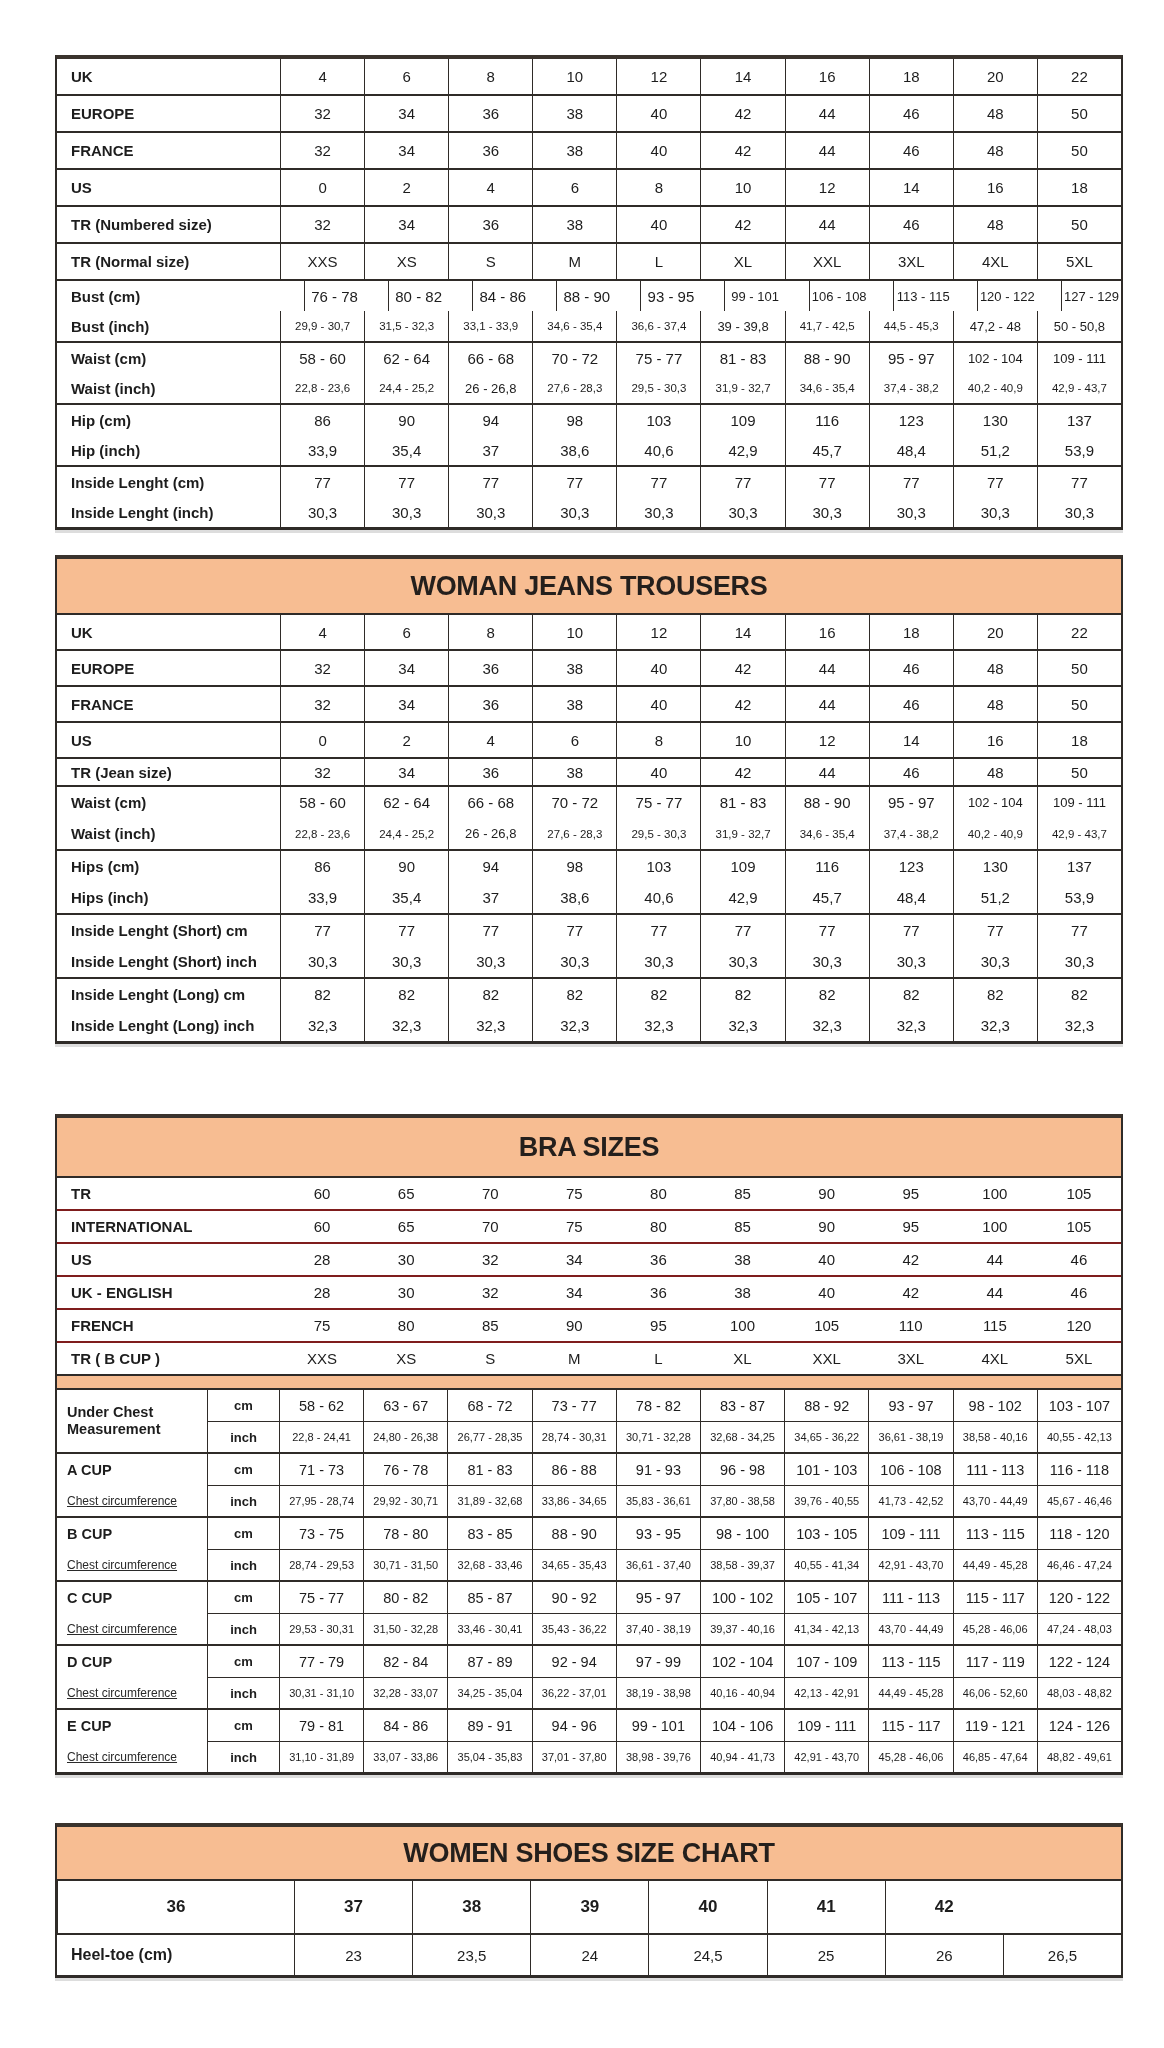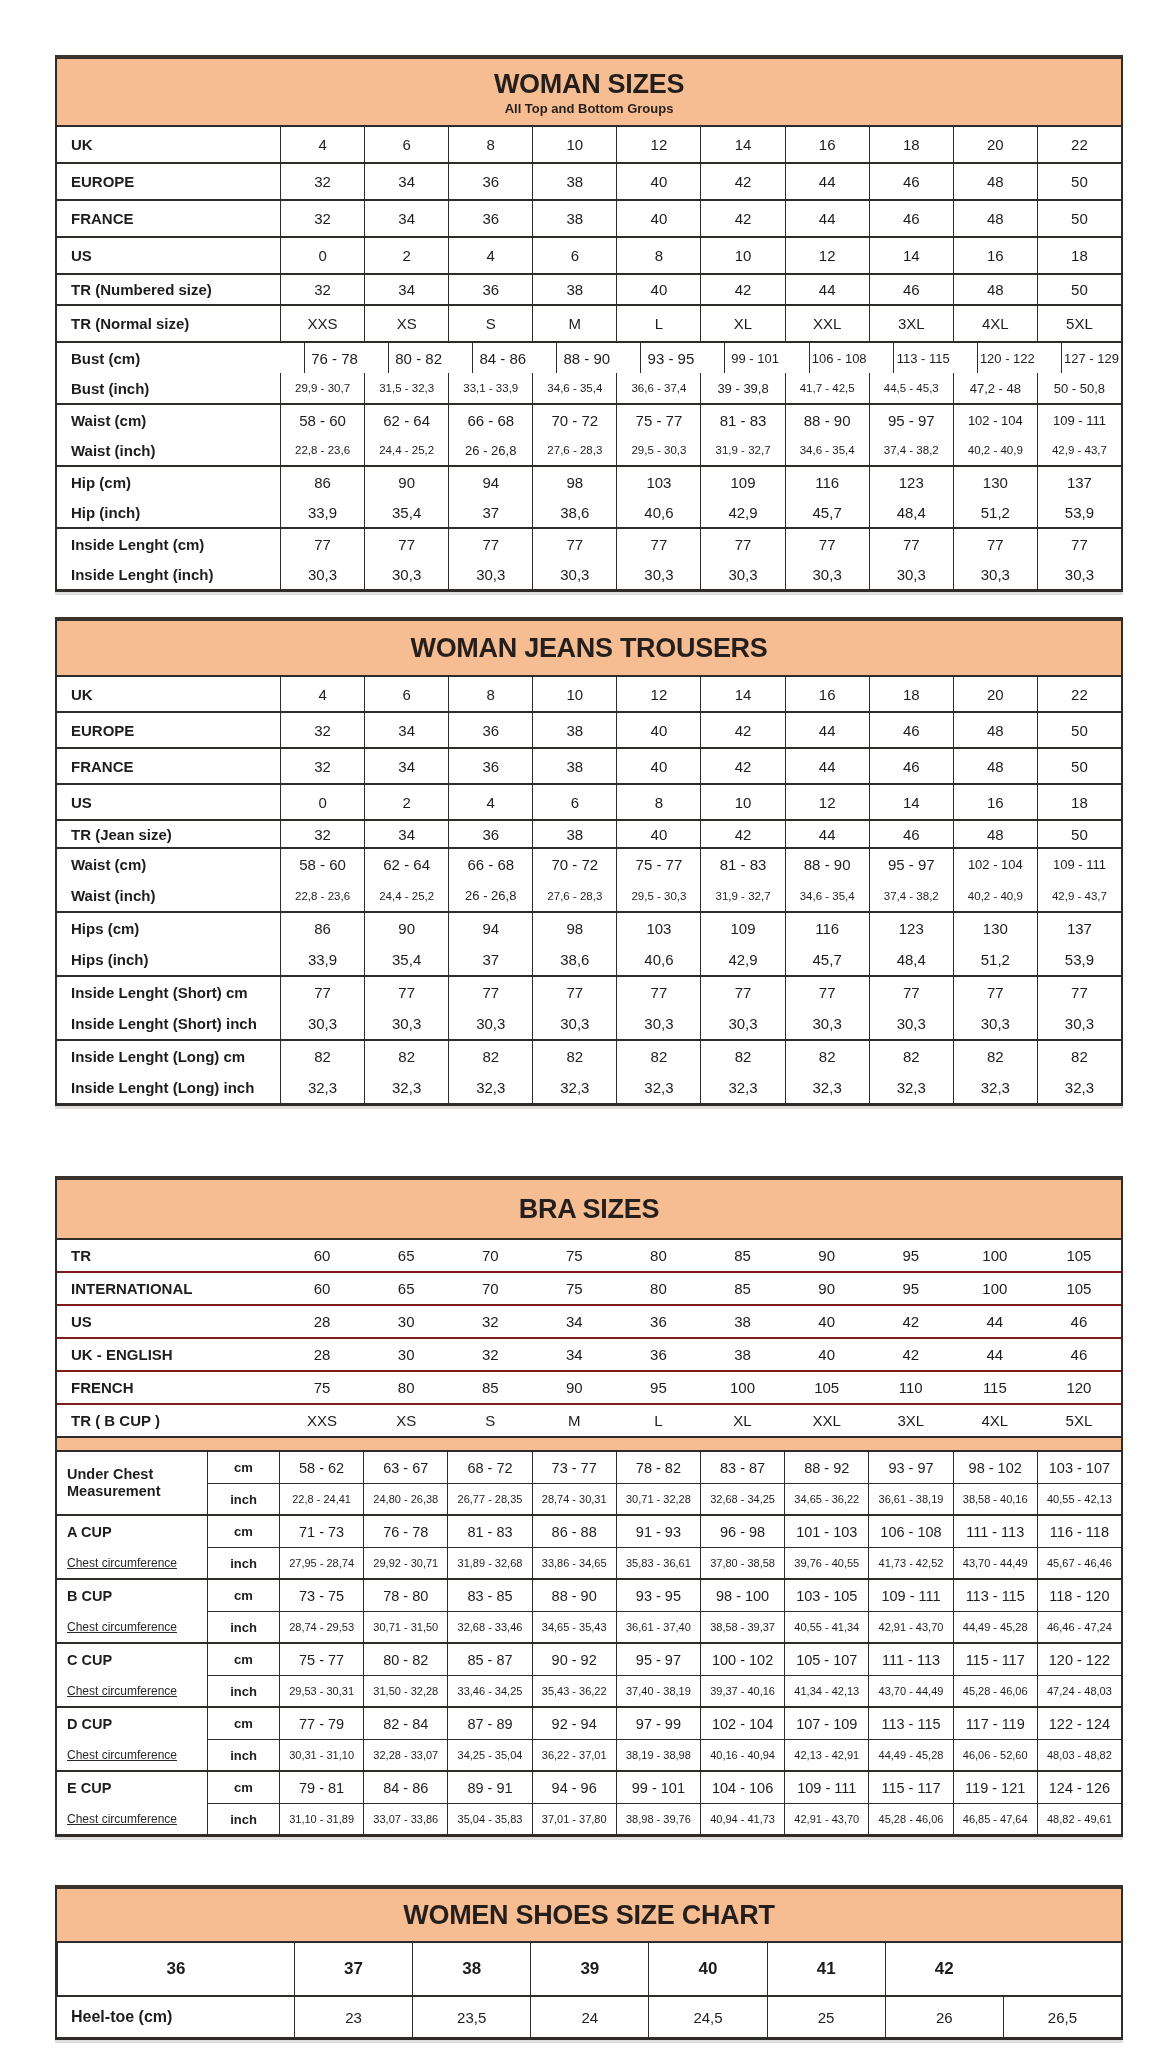--- a/index.html
+++ b/index.html
@@ -54,24 +54,20 @@
          box-sizing:border-box;font-size:15px;white-space:nowrap;}
   .scell.first{border-left:none;justify-content:flex-start;padding-left:14px;font-weight:bold;font-size:16px;}
   .shoeval{font-weight:bold;font-size:17px;}
 </style>
 </head>
 <body>
 
 <div class="page">
 
   <section class="tbl t1">
-    <div class="thead h66">
-      <div class="ttitle">WOMAN SIZES</div>
-      <div class="tsub">All Top and Bottom Groups</div>
-    </div>
     <div>
         <div class="group">
           <div class="trow" style="height: 35px;">
             <div class="cell lcell first">UK</div>
             <div class="cell">4</div>
             <div class="cell">6</div>
             <div class="cell">8</div>
             <div class="cell">10</div>
             <div class="cell">12</div>
             <div class="cell">14</div>
@@ -120,21 +116,21 @@
             <div class="cell">6</div>
             <div class="cell">8</div>
             <div class="cell">10</div>
             <div class="cell">12</div>
             <div class="cell">14</div>
             <div class="cell">16</div>
             <div class="cell">18</div>
           </div>
         </div>
         <div class="group gsep">
-          <div class="trow" style="height: 29px;">
+          <div class="trow" style="height: 35px;">
             <div class="cell lcell first">TR (Numbered size)</div>
             <div class="cell">32</div>
             <div class="cell">34</div>
             <div class="cell">36</div>
             <div class="cell">38</div>
             <div class="cell">40</div>
             <div class="cell">42</div>
             <div class="cell">44</div>
             <div class="cell">46</div>
             <div class="cell">48</div>
@@ -647,21 +643,21 @@
           <div class="ccell cmval">90 - 92</div>
           <div class="ccell cmval">95 - 97</div>
           <div class="ccell cmval">100 - 102</div>
           <div class="ccell cmval">105 - 107</div>
           <div class="ccell cmval">111 - 113</div>
           <div class="ccell cmval">115 - 117</div>
           <div class="ccell cmval">120 - 122</div>
           <div class="ccell unit r2">inch</div>
           <div class="ccell inval r2">29,53 - 30,31</div>
           <div class="ccell inval r2">31,50 - 32,28</div>
-          <div class="ccell inval r2">33,46 - 34,25</div>
+          <div class="ccell inval r2">33,46 - 30,41</div>
           <div class="ccell inval r2">35,43 - 36,22</div>
           <div class="ccell inval r2">37,40 - 38,19</div>
           <div class="ccell inval r2">39,37 - 40,16</div>
           <div class="ccell inval r2">41,34 - 42,13</div>
           <div class="ccell inval r2">43,70 - 44,49</div>
           <div class="ccell inval r2">45,28 - 46,06</div>
           <div class="ccell inval r2">47,24 - 48,03</div>
         </div>
         <div class="cgroup gsep">
           <div class="ccell clabel">

